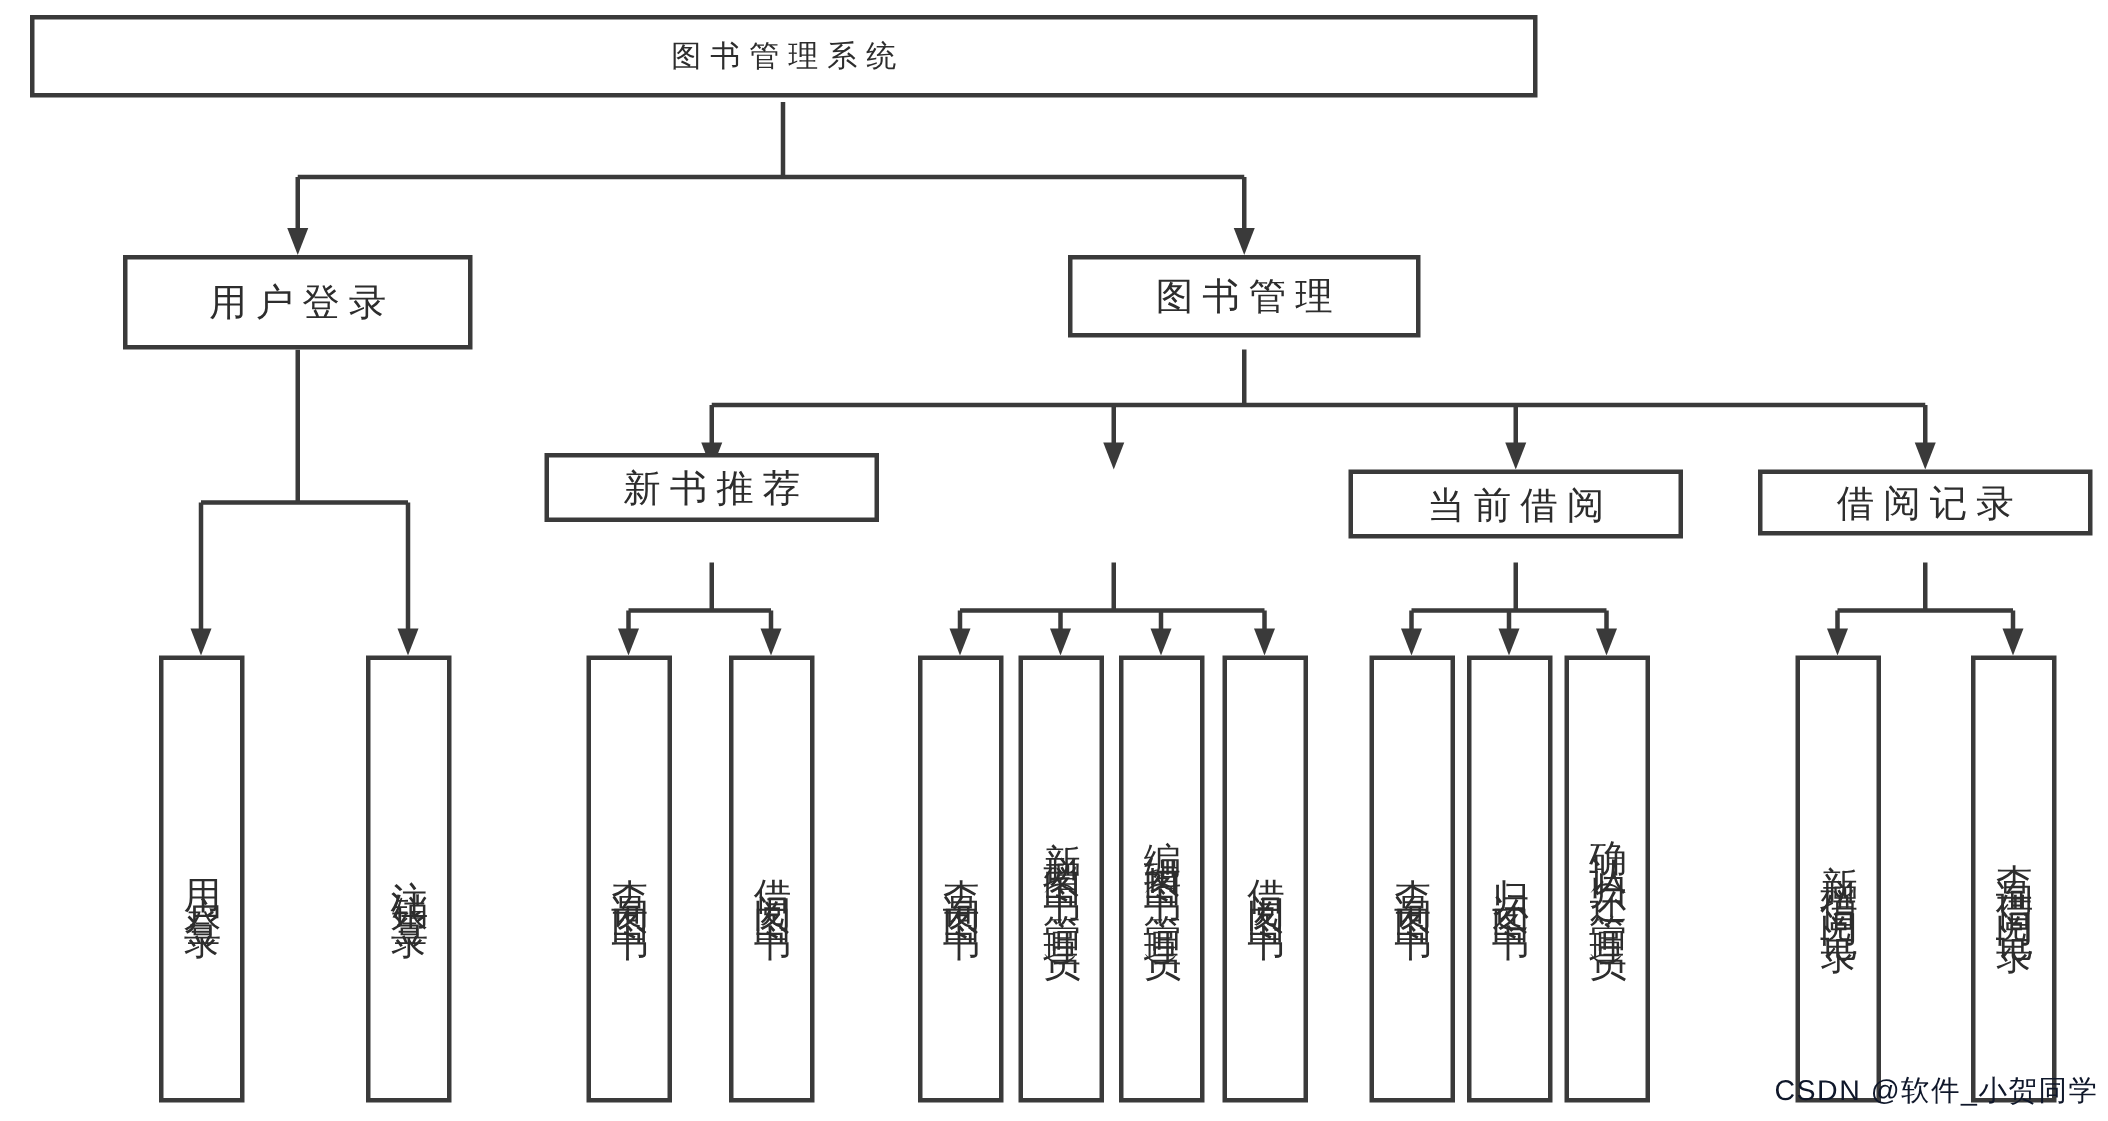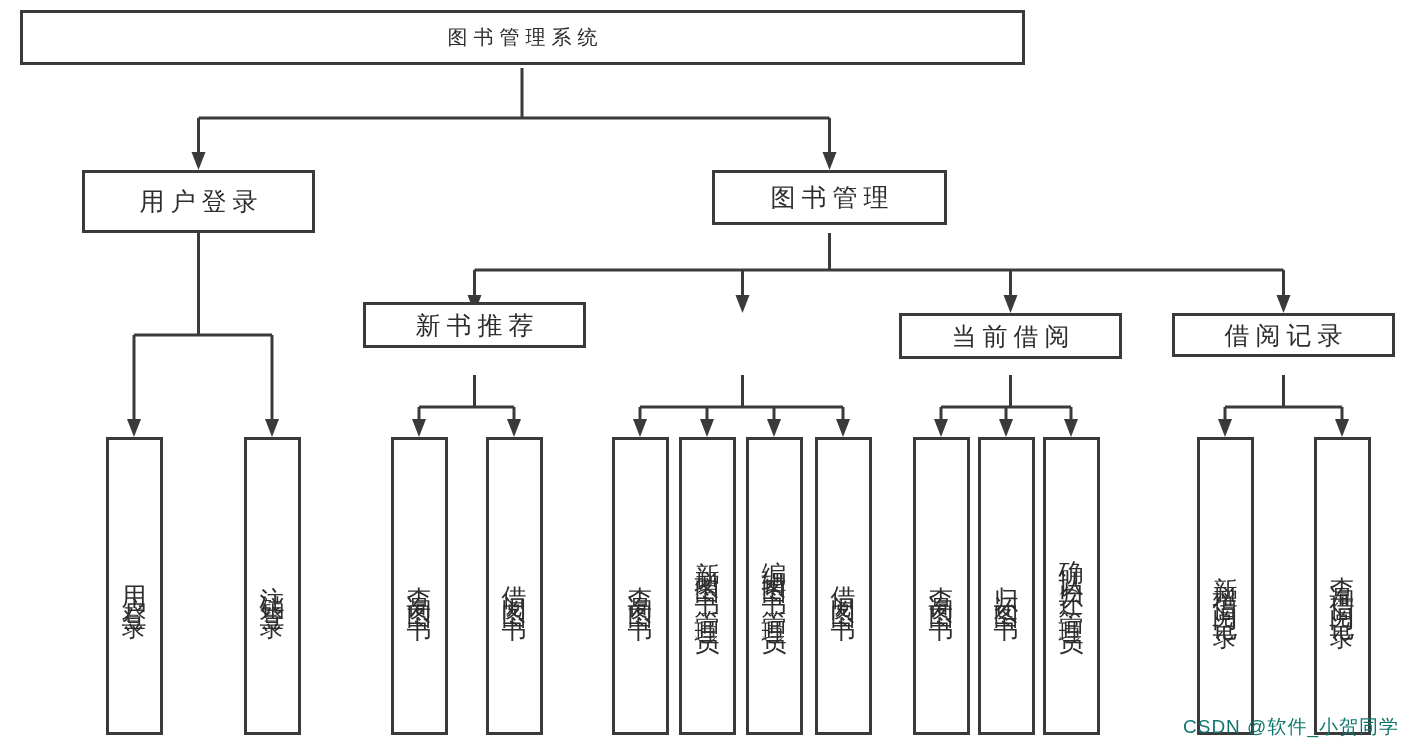--- a/index.html
+++ b/index.html
@@ -47,21 +47,21 @@
     text-indent: 0;
     letter-spacing: 10px;
     line-height: 1;
     max-height: 280px;
   }
   .watermark {
     position: absolute;
     left: 1183px;
     top: 714px;
     z-index: 5;
-    color: #0f766e;
+    color: #0f172a;
     font-size: 19px;
     letter-spacing: 1px;
     white-space: nowrap;
   }
 </style>
 </head>
 <body>
 
 <div class="canvas">
 

